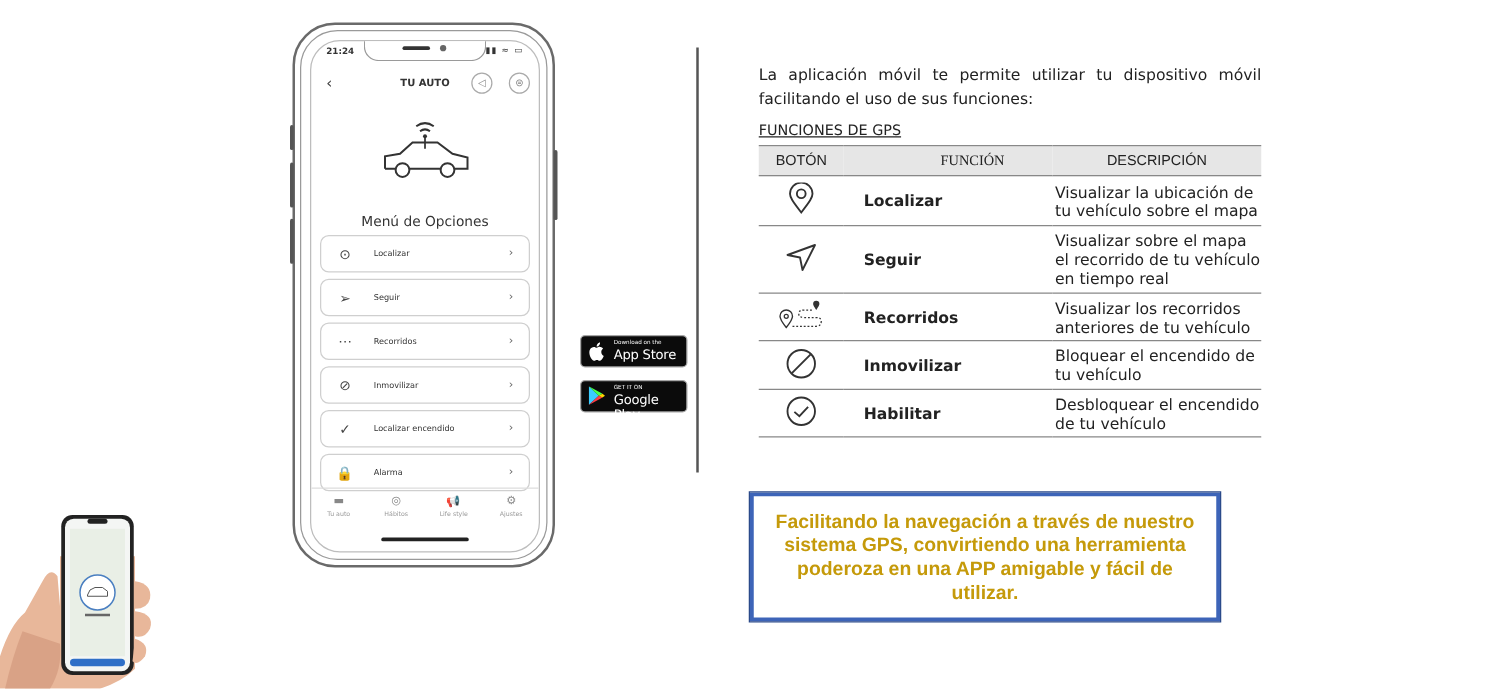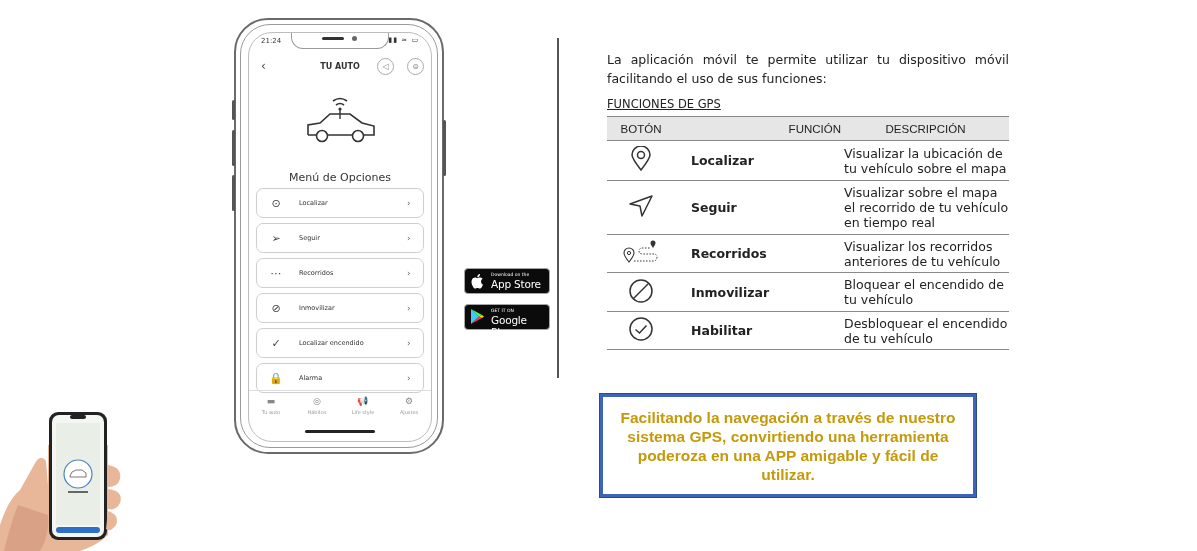--- a/index.html
+++ b/index.html
@@ -22,21 +22,21 @@
       position: absolute; left: 12px; top: 12px; width: 182px; height: 408px;
       border: 1px solid #bdbdbd; border-radius: 24px; overflow: hidden; background: #fff;
     }
     .notch {
       position: absolute; left: 50%; top: -1px; transform: translateX(-50%);
       width: 96px; height: 16px; background: #fff;
       border: 1px solid #9a9a9a; border-top: none; border-radius: 0 0 12px 12px;
     }
     .notch .speaker { position: absolute; left: 30px; top: 5px; width: 22px; height: 3px; background: #333; border-radius: 2px; }
     .notch .cam { position: absolute; left: 60px; top: 4px; width: 5px; height: 5px; background: #666; border-radius: 50%; }
-    .status-time { position: absolute; left: 12px; top: 4px; font-size: 7px; font-weight: normal; color: #333; }
+    .status-time { position: absolute; left: 12px; top: 4px; font-size: 7px; font-weight: bold; color: #333; }
     .status-icons { position: absolute; right: 12px; top: 3px; font-size: 7px; color: #333; letter-spacing: 1px; }
     .app-header { position: absolute; left: 0; top: 24px; width: 100%; height: 20px; }
     .back-icon { position: absolute; left: 12px; top: 2px; font-size: 12px; color: #444; }
     .app-title { position: absolute; left: 0; right: 0; top: 5px; text-align: center; font-size: 8px; font-weight: bold; color: #333; }
     .hdr-icon {
       position: absolute; top: 1px; width: 15px; height: 15px; border: 1px solid #aaa; border-radius: 50%;
       font-size: 8px; color: #888; text-align: center; line-height: 15px;
     }
     .car-illus { position: absolute; left: 50%; top: 60px; transform: translateX(-50%); }
     .menu-title { position: absolute; left: 0; right: 0; top: 138px; text-align: center; font-size: 11px; color: #333; }
@@ -210,21 +210,21 @@
 
 <div class="divider"></div>
 
 <div class="intro">La aplicación móvil te permite utilizar tu dispositivo móvil facilitando el uso de sus funciones:</div>
 <div class="table-title">FUNCIONES DE GPS</div>
 
 <table class="gps-table">
   <thead>
     <tr>
       <th style="width:66px;">BOTÓN</th>
-      <th style="width:126px; text-align:right; padding-left:40px;">FUNCIÓN</th>
+      <th style="width:126px; text-align:center; padding-left:40px;font-family:Liberation Serif, serif;">FUNCIÓN</th>
       <th>DESCRIPCIÓN</th>
     </tr>
   </thead>
   <tbody>
     <tr style="height:40px;">
       <td class="c-icon">
         <svg width="22" height="26" viewBox="0 0 22 26">
           <path d="M11 24 C4 15 2 12 2 9 A9 9 0 0 1 20 9 C20 12 18 15 11 24 Z" fill="none" stroke="#333" stroke-width="1.5"></path>
           <circle cx="11" cy="9" r="3.5" fill="none" stroke="#333" stroke-width="1.5"></circle>
         </svg>

